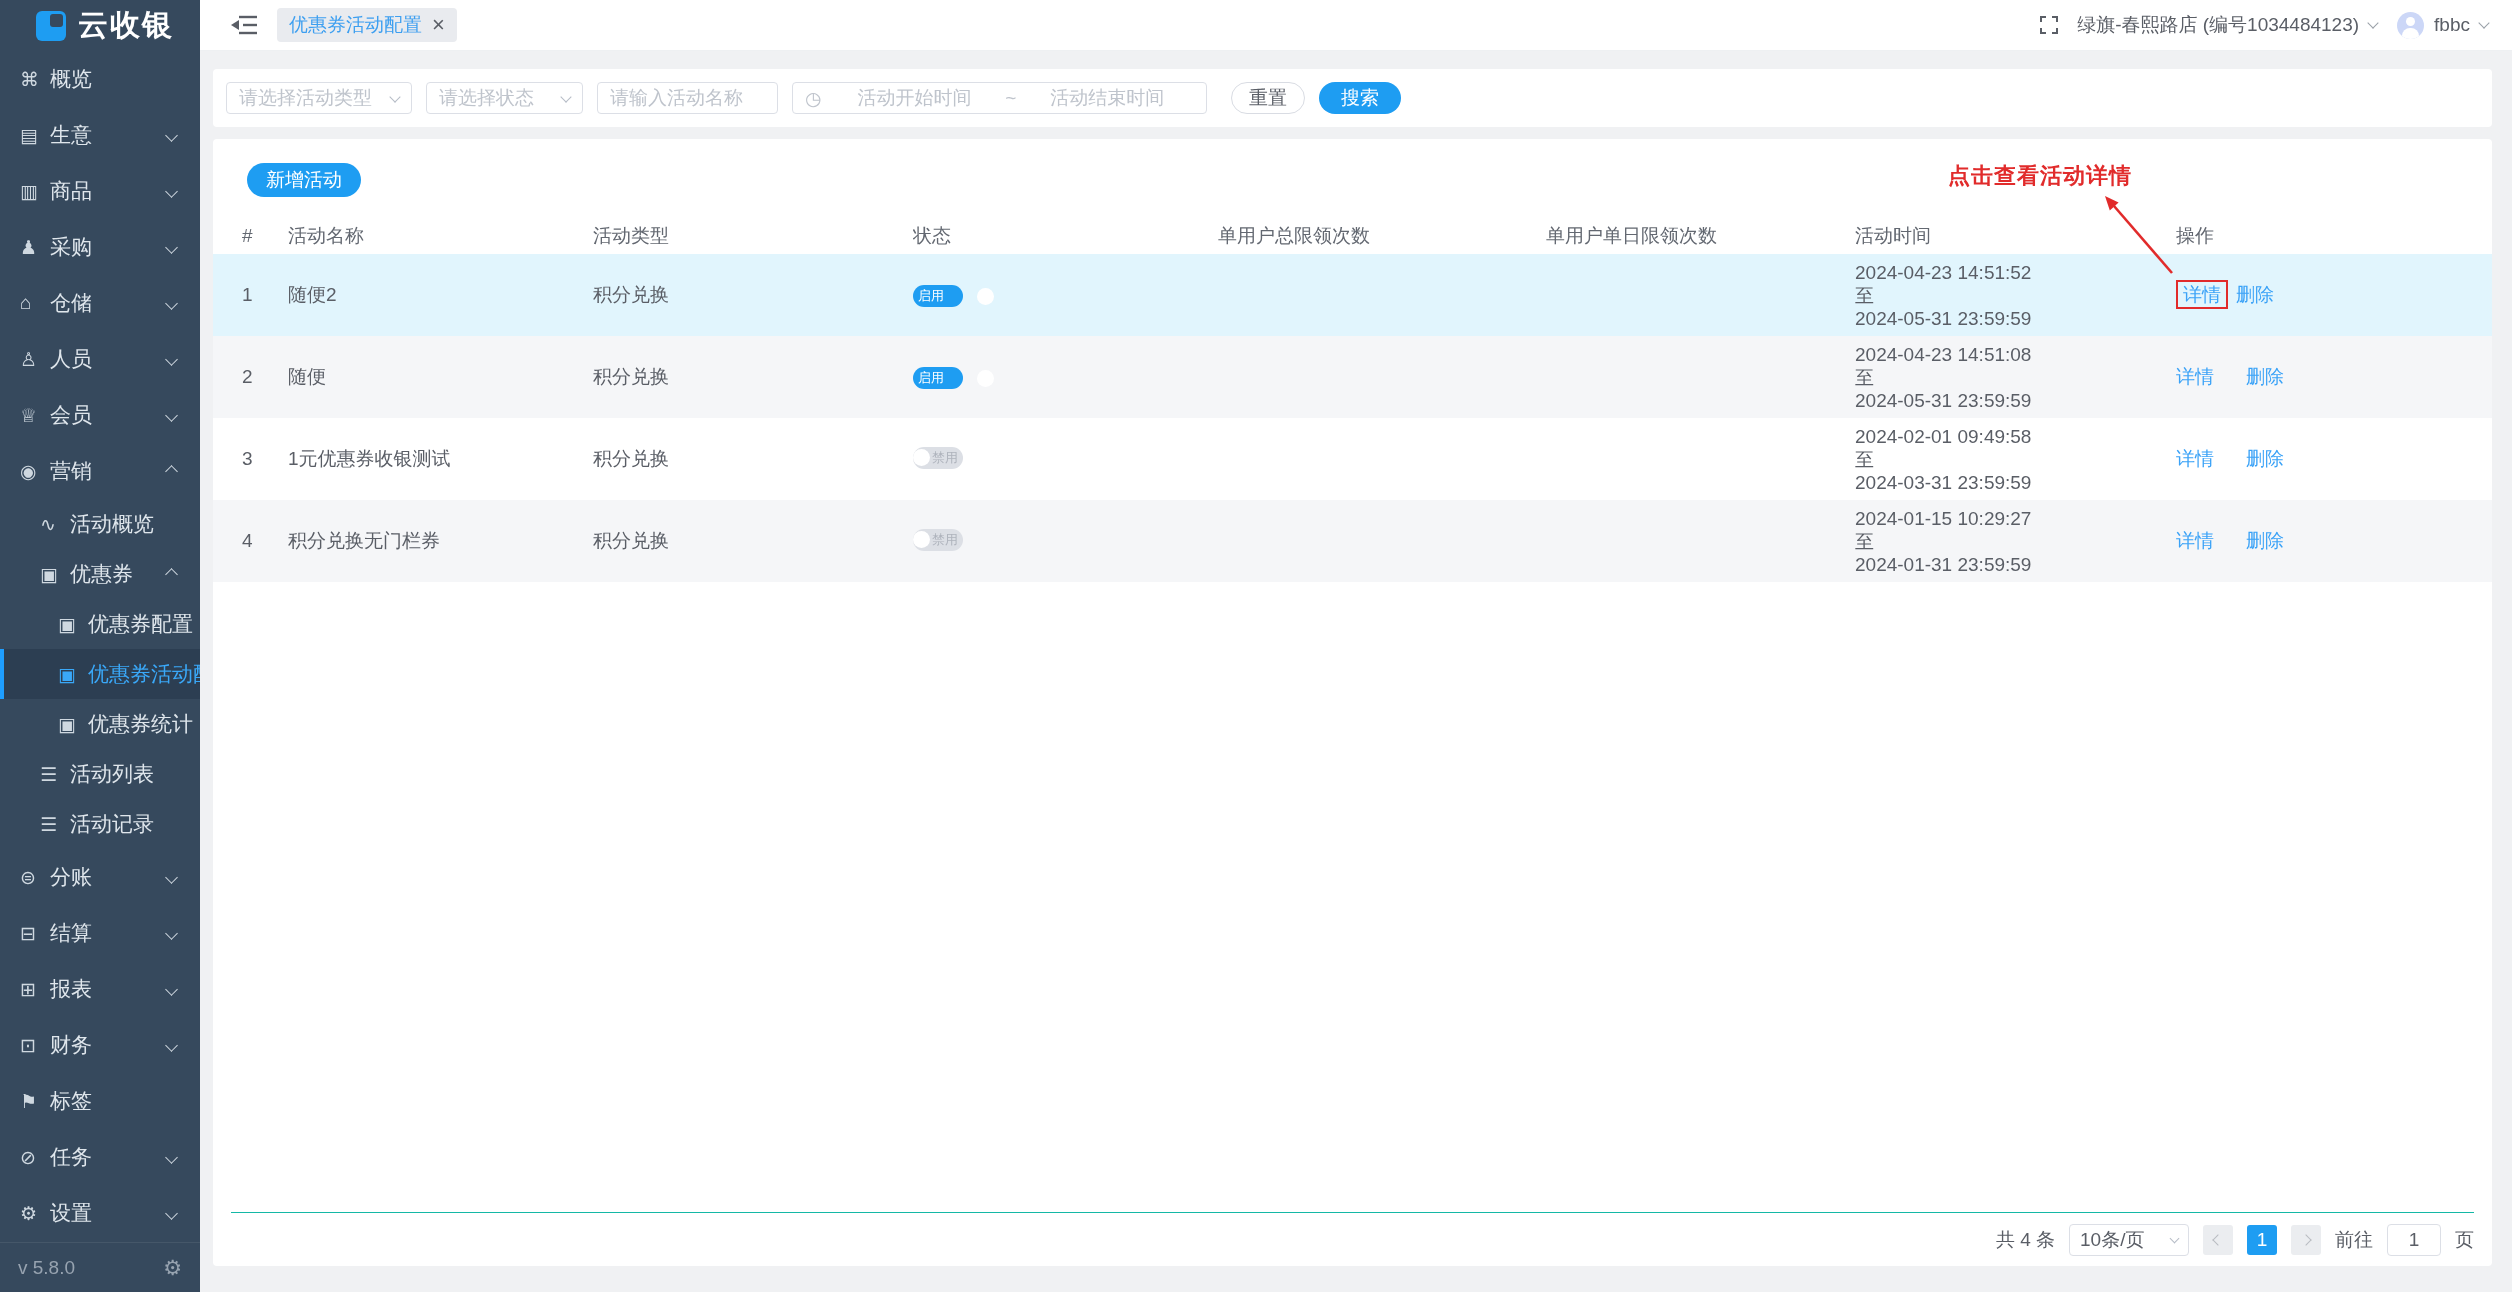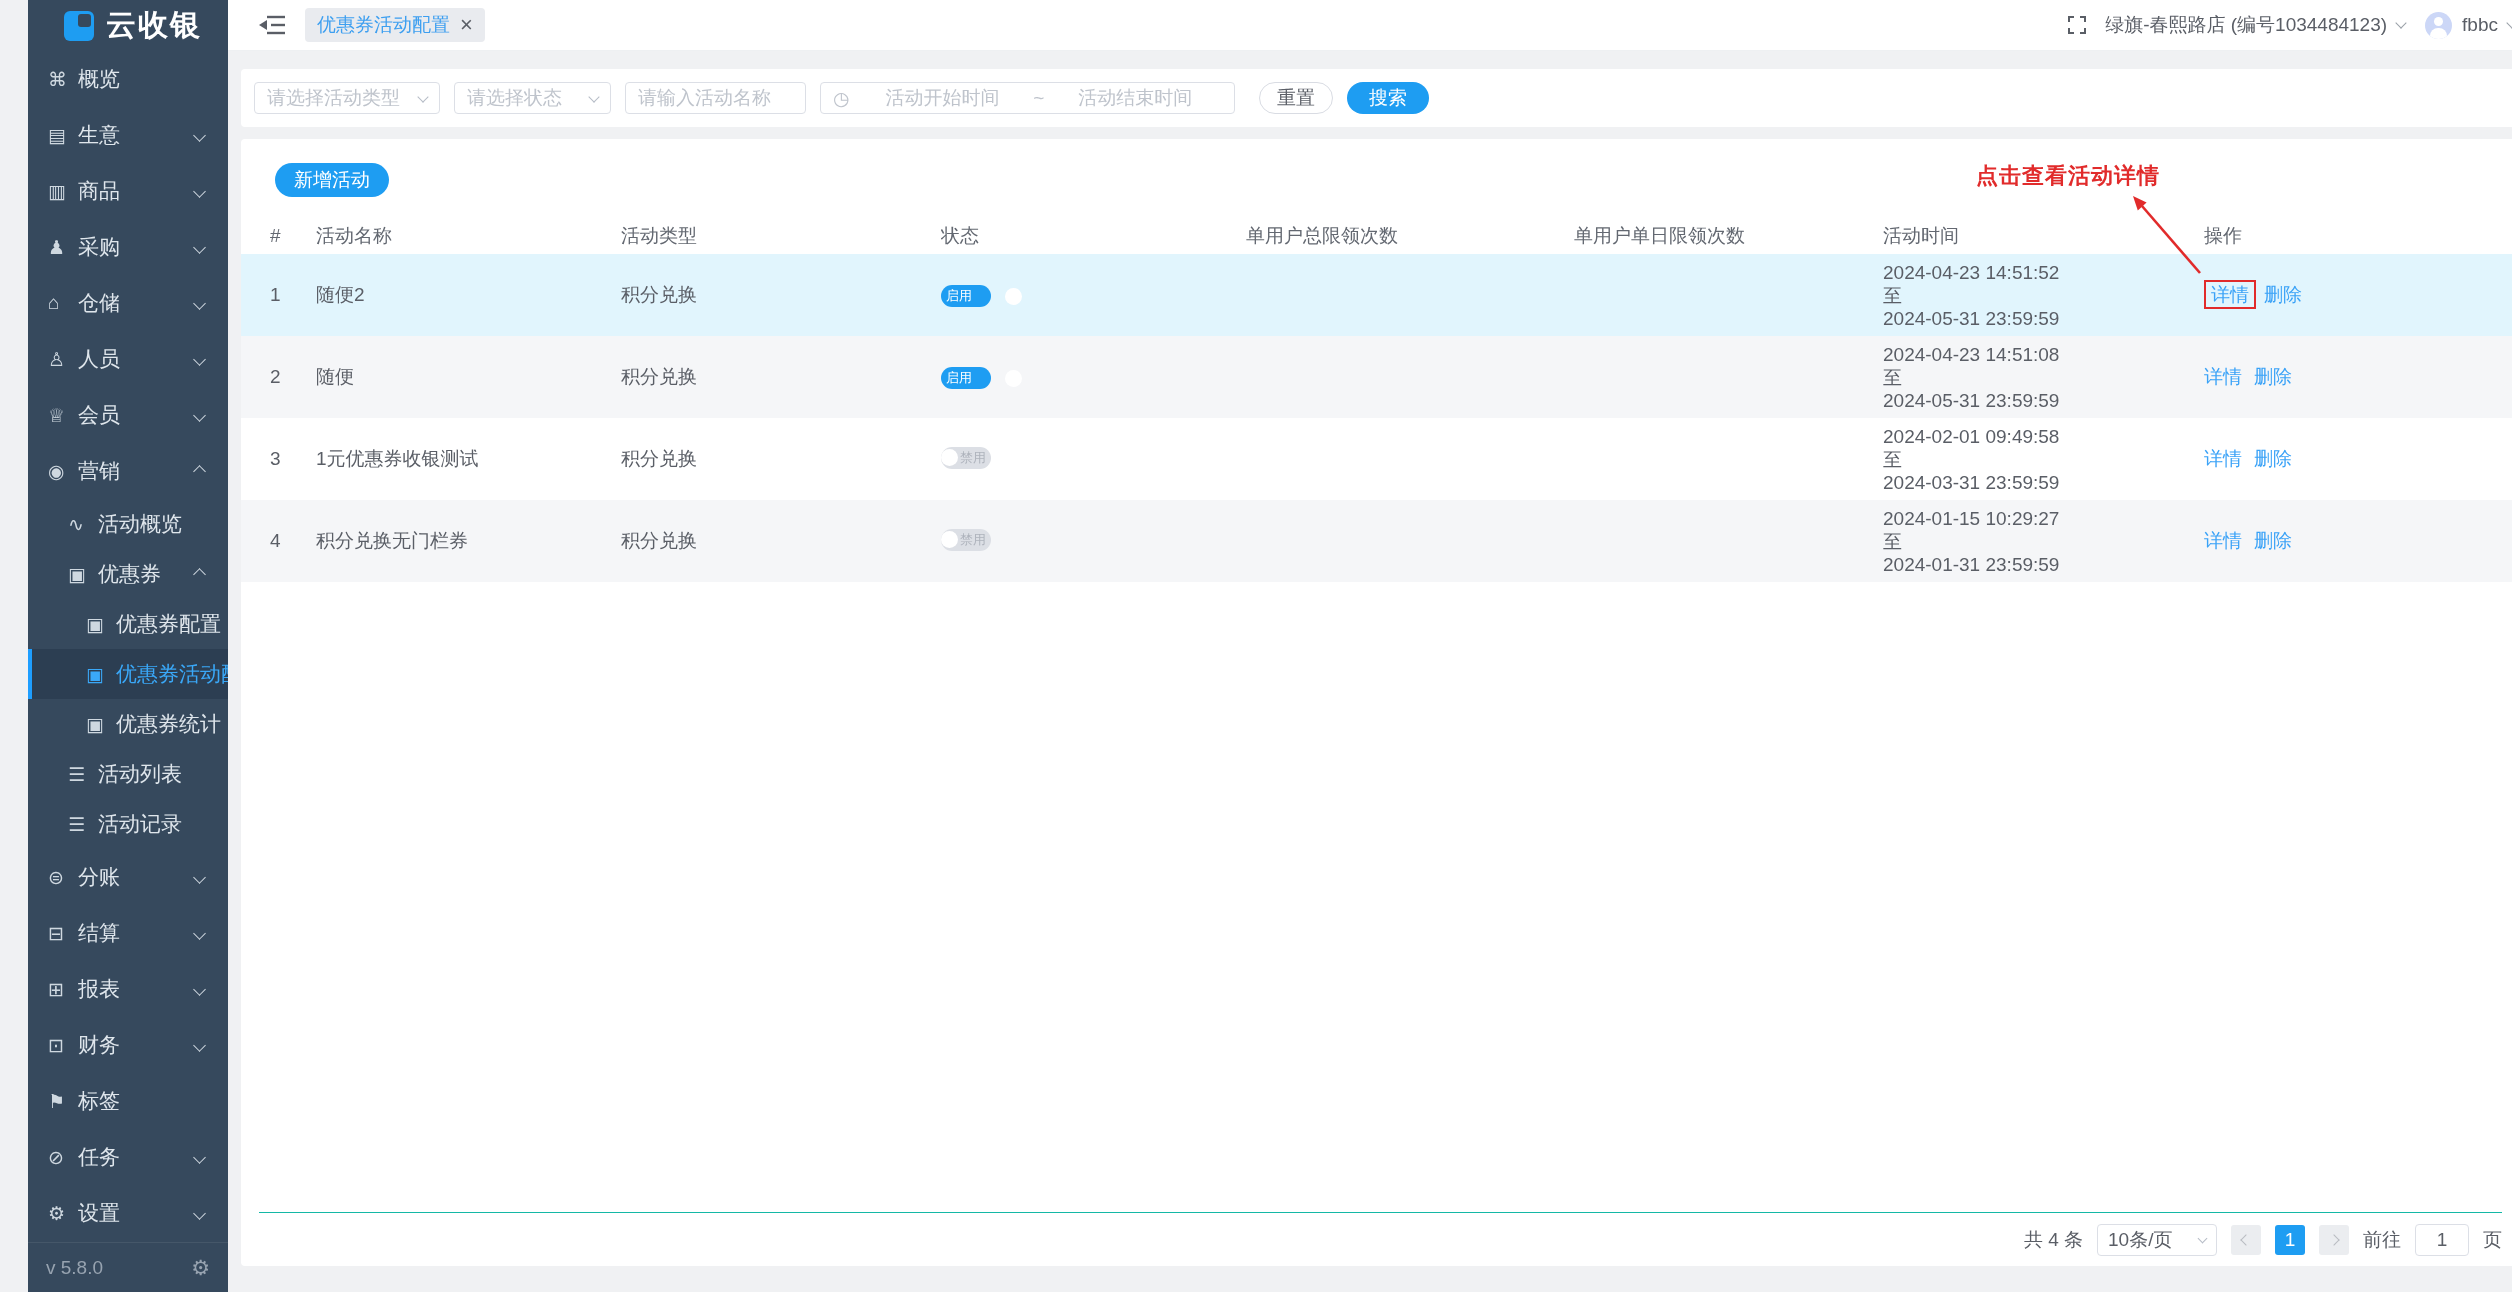--- a/index.html
+++ b/index.html
@@ -2,21 +2,21 @@
 <html><head>
 <meta charset="utf-8">
 <style>
   * { margin:0; padding:0; box-sizing:border-box; }
   html,body { width:2512px; height:1292px; overflow:hidden;
     font-family:"Liberation Sans","DejaVu Sans",sans-serif; background:#f0f1f3; }
   .app { display:flex; width:2512px; height:1292px; }
 
   
   .sidebar { width:200px; height:1292px; background:#36495d; flex:0 0 200px;
-    display:flex; flex-direction:column; color:#dfe6ec;margin-left:28px; }
+    display:flex; flex-direction:column; color:#dfe6ec; }
   .logo { height:51px; display:flex; align-items:center; padding-left:36px; gap:12px; flex:0 0 51px; }
   .logo-icon { width:30px; height:30px; position:relative; background:#1e9df2; border-radius:6px; }
   .logo-icon::after { content:""; position:absolute; right:3px; top:3px; width:13px; height:13px;
     background:#36495d; border-radius:3px; }
   .logo-text { font-size:30px; font-weight:bold; color:#fff; letter-spacing:2px; }
   .menu { flex:1 1 auto; overflow:hidden; }
   .mi { display:flex; align-items:center; cursor:pointer; position:relative; font-size:21px; color:#dfe6ec; }
   .mi.lv0 { height:56px; padding-left:20px; }
   .mi.lv1 { height:50px; padding-left:40px; }
   .mi.lv2 { height:50px; padding-left:58px; }
@@ -98,21 +98,21 @@
   .time-line { line-height:23px; }
 
   .switch { width:50px; height:22px; border-radius:11px; display:inline-flex; align-items:center;
     justify-content:space-between; padding:0 3px; cursor:pointer; }
   .switch.on { background:#1e9df2;gap:31px; }
   .switch.off { background:#dcdfe5; flex-direction:row-reverse; }
   .sw-label { font-size:13px; color:#fff; padding:0 2px; }
   .switch.off .sw-label { color:#aeb3bc; }
   .sw-knob { width:17px; height:17px; border-radius:50%; background:#fff; flex:0 0 auto; }
 
-  .actions a { color:#3aa2f7; margin-right:12px; cursor:pointer; text-decoration:none; }
+  .actions a { color:#3aa2f7; margin-right:32px; cursor:pointer; text-decoration:none; }
   .actions a.boxed { border:2px solid #e12b2b; padding:2px 5px; margin-right:8px; }
 
   .annotation { position:absolute; left:1735px; top:22px; color:#e12b2b;
     font-size:22px; font-weight:bold; letter-spacing:1px; }
   .arrow-svg { position:absolute; left:1880px; top:50px; }
 
   .spacer { flex:1 1 auto; }
   .pagination { flex:0 0 54px; margin:0 18px; border-top:1px solid #14b8a6;
     display:flex; align-items:center; justify-content:flex-end; gap:14px;
     font-size:19px; color:#5a5e66; }

